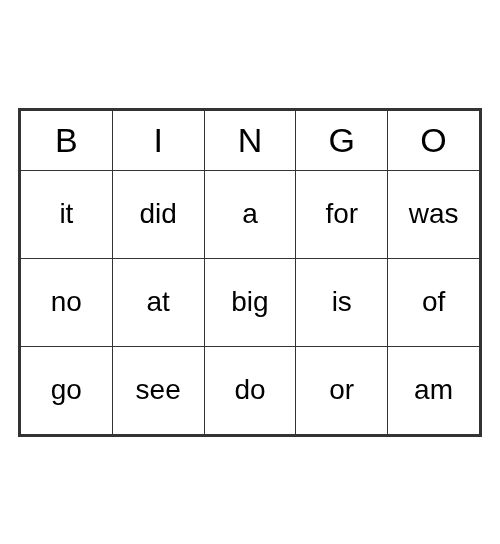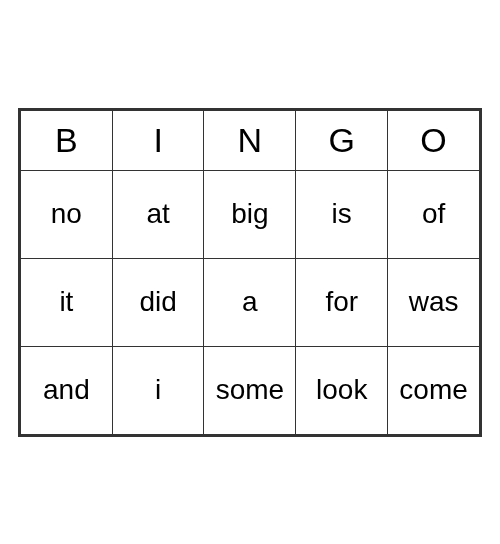--- a/index.html
+++ b/index.html
@@ -53,35 +53,35 @@
       <tr>
         <th>B</th>
         <th>I</th>
         <th>N</th>
         <th>G</th>
         <th>O</th>
       </tr>
     </thead>
     <tbody id="bingo-body">
     <tr>
+          <td>it</td>
+          <td>did</td>
+          <td>a</td>
+          <td>for</td>
+          <td>was</td>
+        </tr>
+        <tr>
           <td>no</td>
           <td>at</td>
           <td>big</td>
           <td>is</td>
           <td>of</td>
         </tr>
         <tr>
-          <td>it</td>
-          <td>did</td>
-          <td>a</td>
-          <td>for</td>
-          <td>was</td>
-        </tr>
-        <tr>
-          <td>and</td>
-          <td>i</td>
-          <td>some</td>
-          <td>look</td>
-          <td>come</td>
+          <td>go</td>
+          <td>see</td>
+          <td>do</td>
+          <td>or</td>
+          <td>am</td>
         </tr>
       </tbody>
   </table>
 </div>
 
 </body></html>

